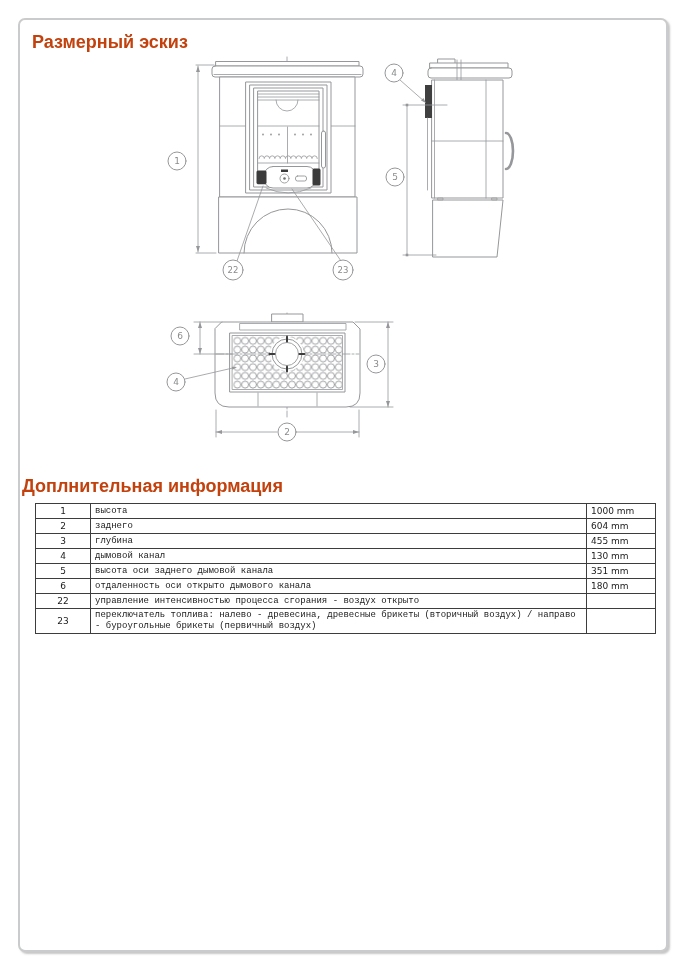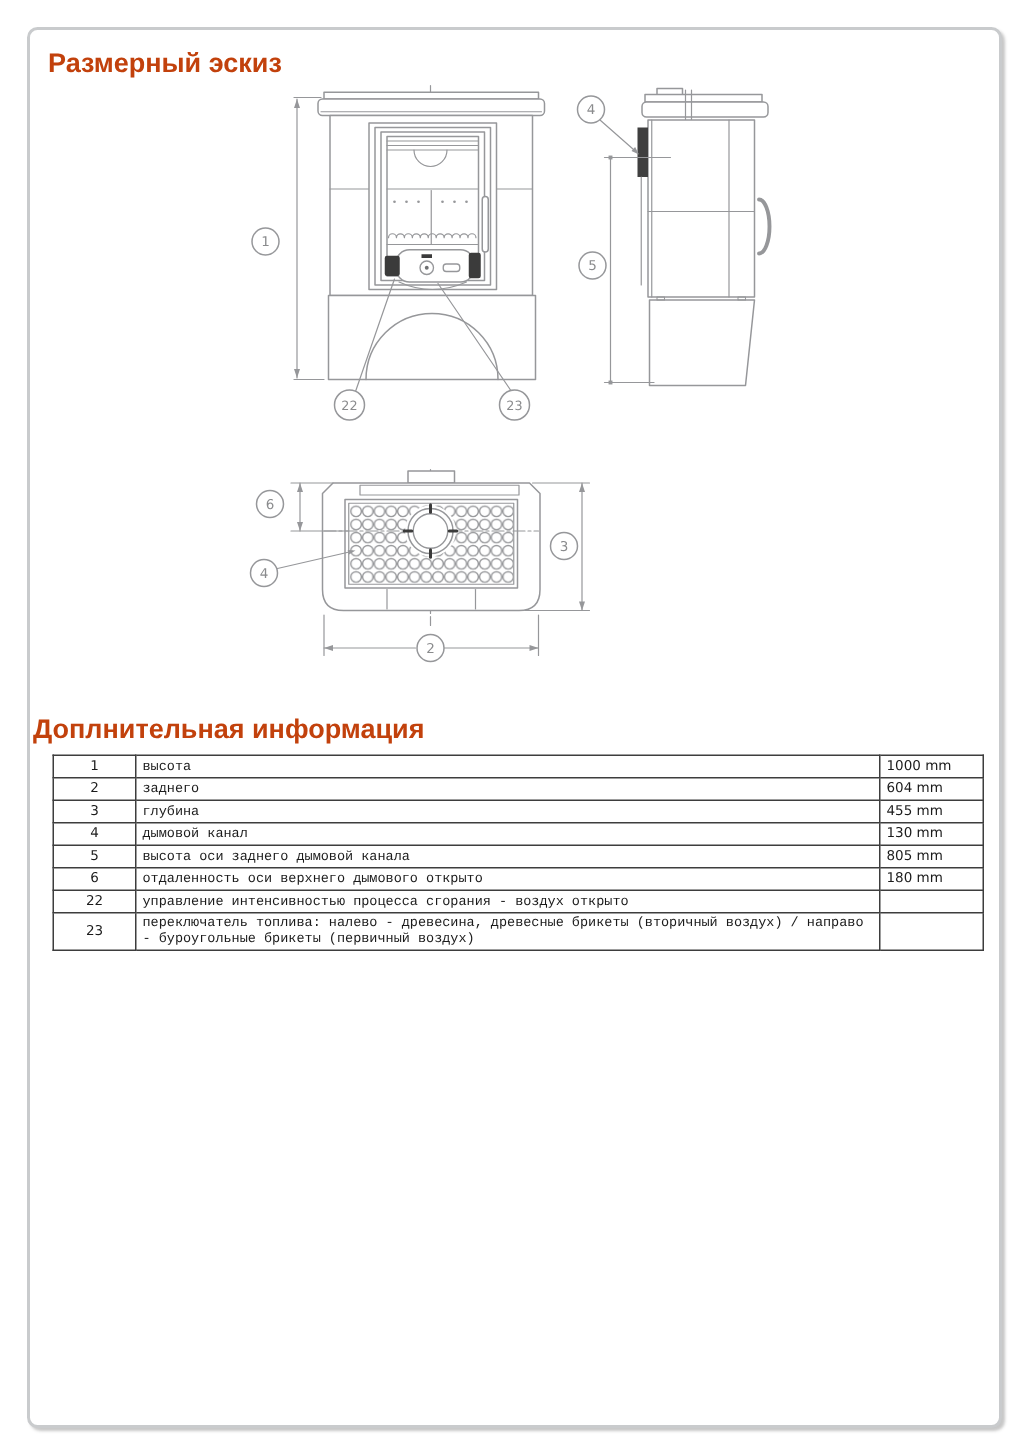--- a/index.html
+++ b/index.html
@@ -262,25 +262,25 @@
         <td class="val">455 mm</td>
       </tr>
       <tr>
         <td class="num">4</td>
         <td class="desc">дымовой канал</td>
         <td class="val">130 mm</td>
       </tr>
       <tr>
         <td class="num">5</td>
         <td class="desc">высота оси заднего дымовой канала</td>
-        <td class="val">805 mm</td>
+        <td class="val">351 mm</td>
       </tr>
       <tr>
         <td class="num">6</td>
-        <td class="desc">отдаленность оси верхнего дымового открыто</td>
+        <td class="desc">отдаленность оси открыто дымового канала</td>
         <td class="val">180 mm</td>
       </tr>
       <tr>
         <td class="num">22</td>
         <td class="desc">управление интенсивностью процесса сгорания - воздух открыто</td>
         <td class="val"></td>
       </tr>
       <tr>
         <td class="num">23</td>
         <td class="desc">переключатель топлива: налево - древесина, древесные брикеты (вторичный воздух) / направо - буроугольные брикеты (первичный воздух)</td>

